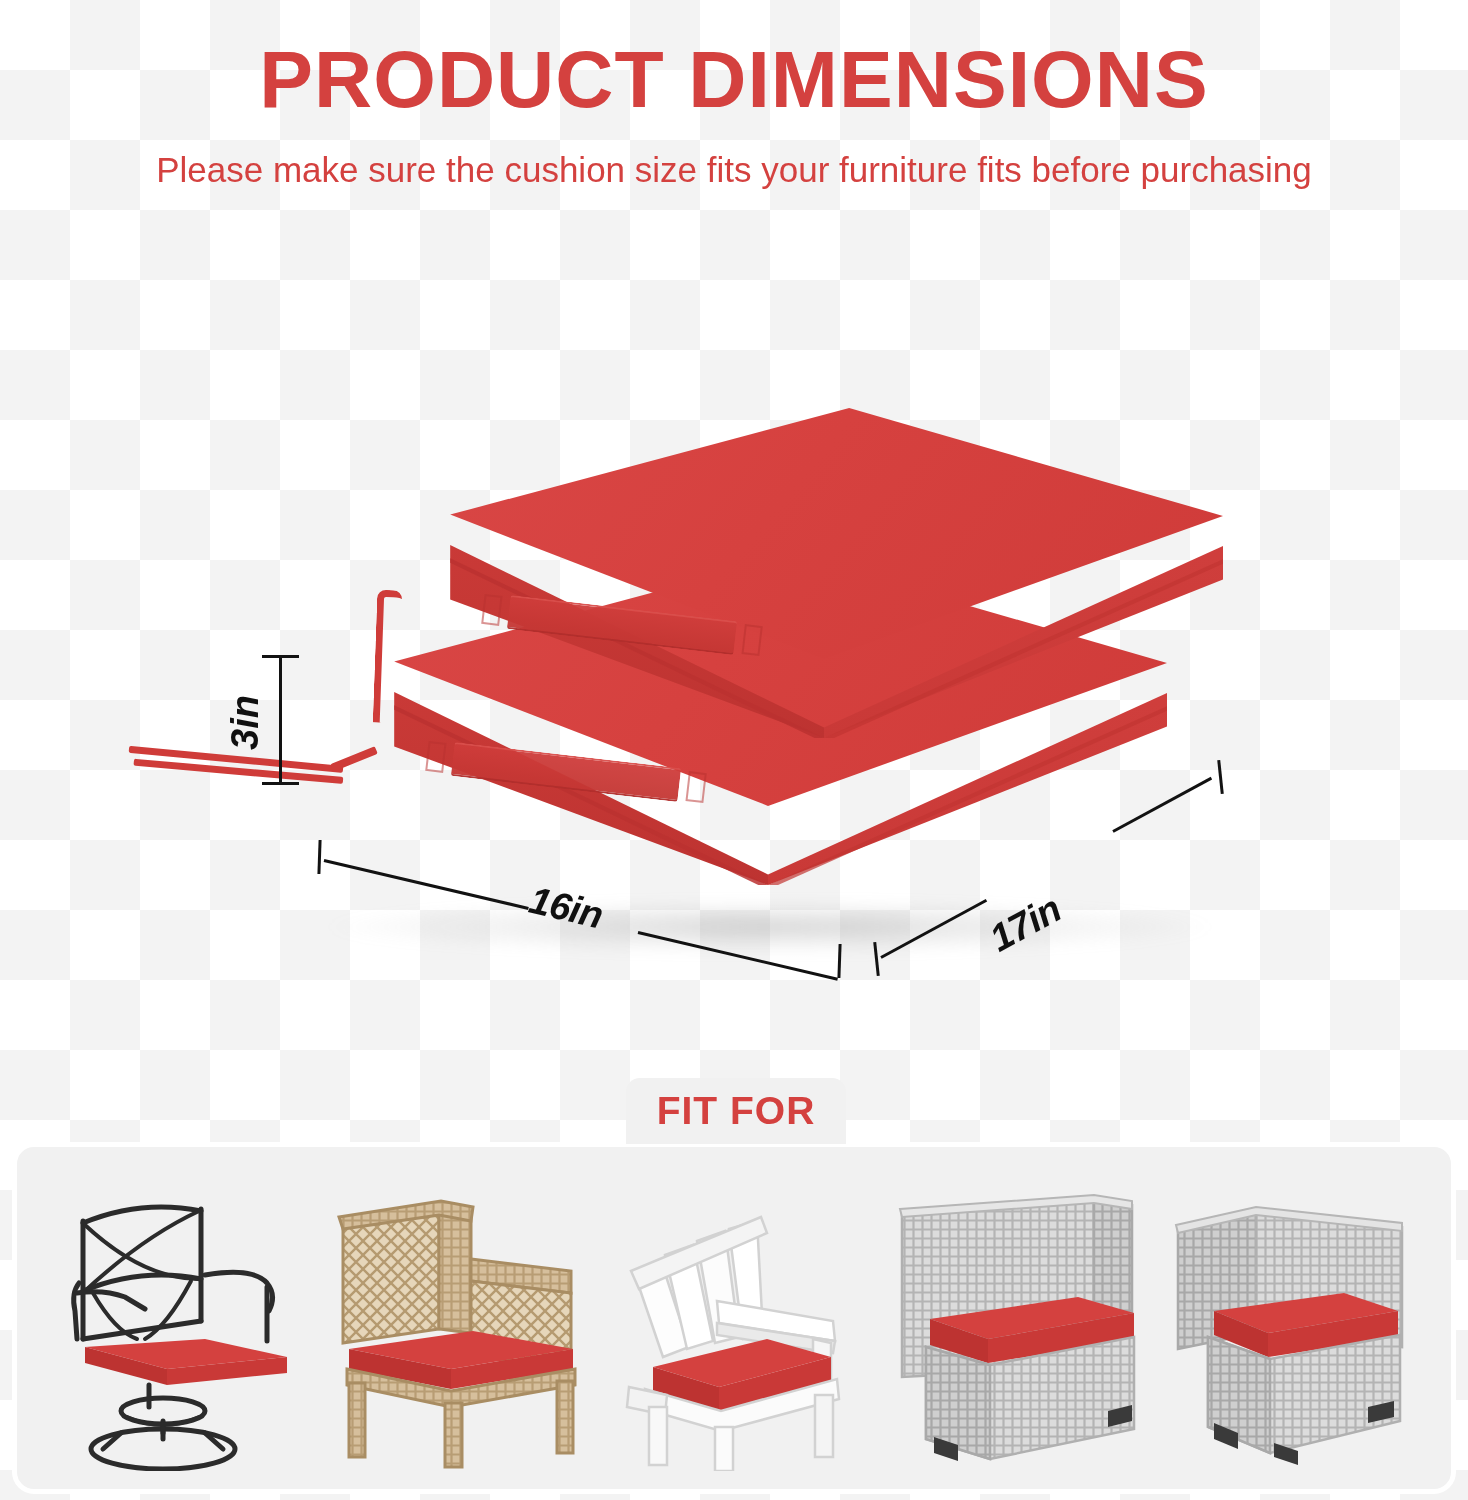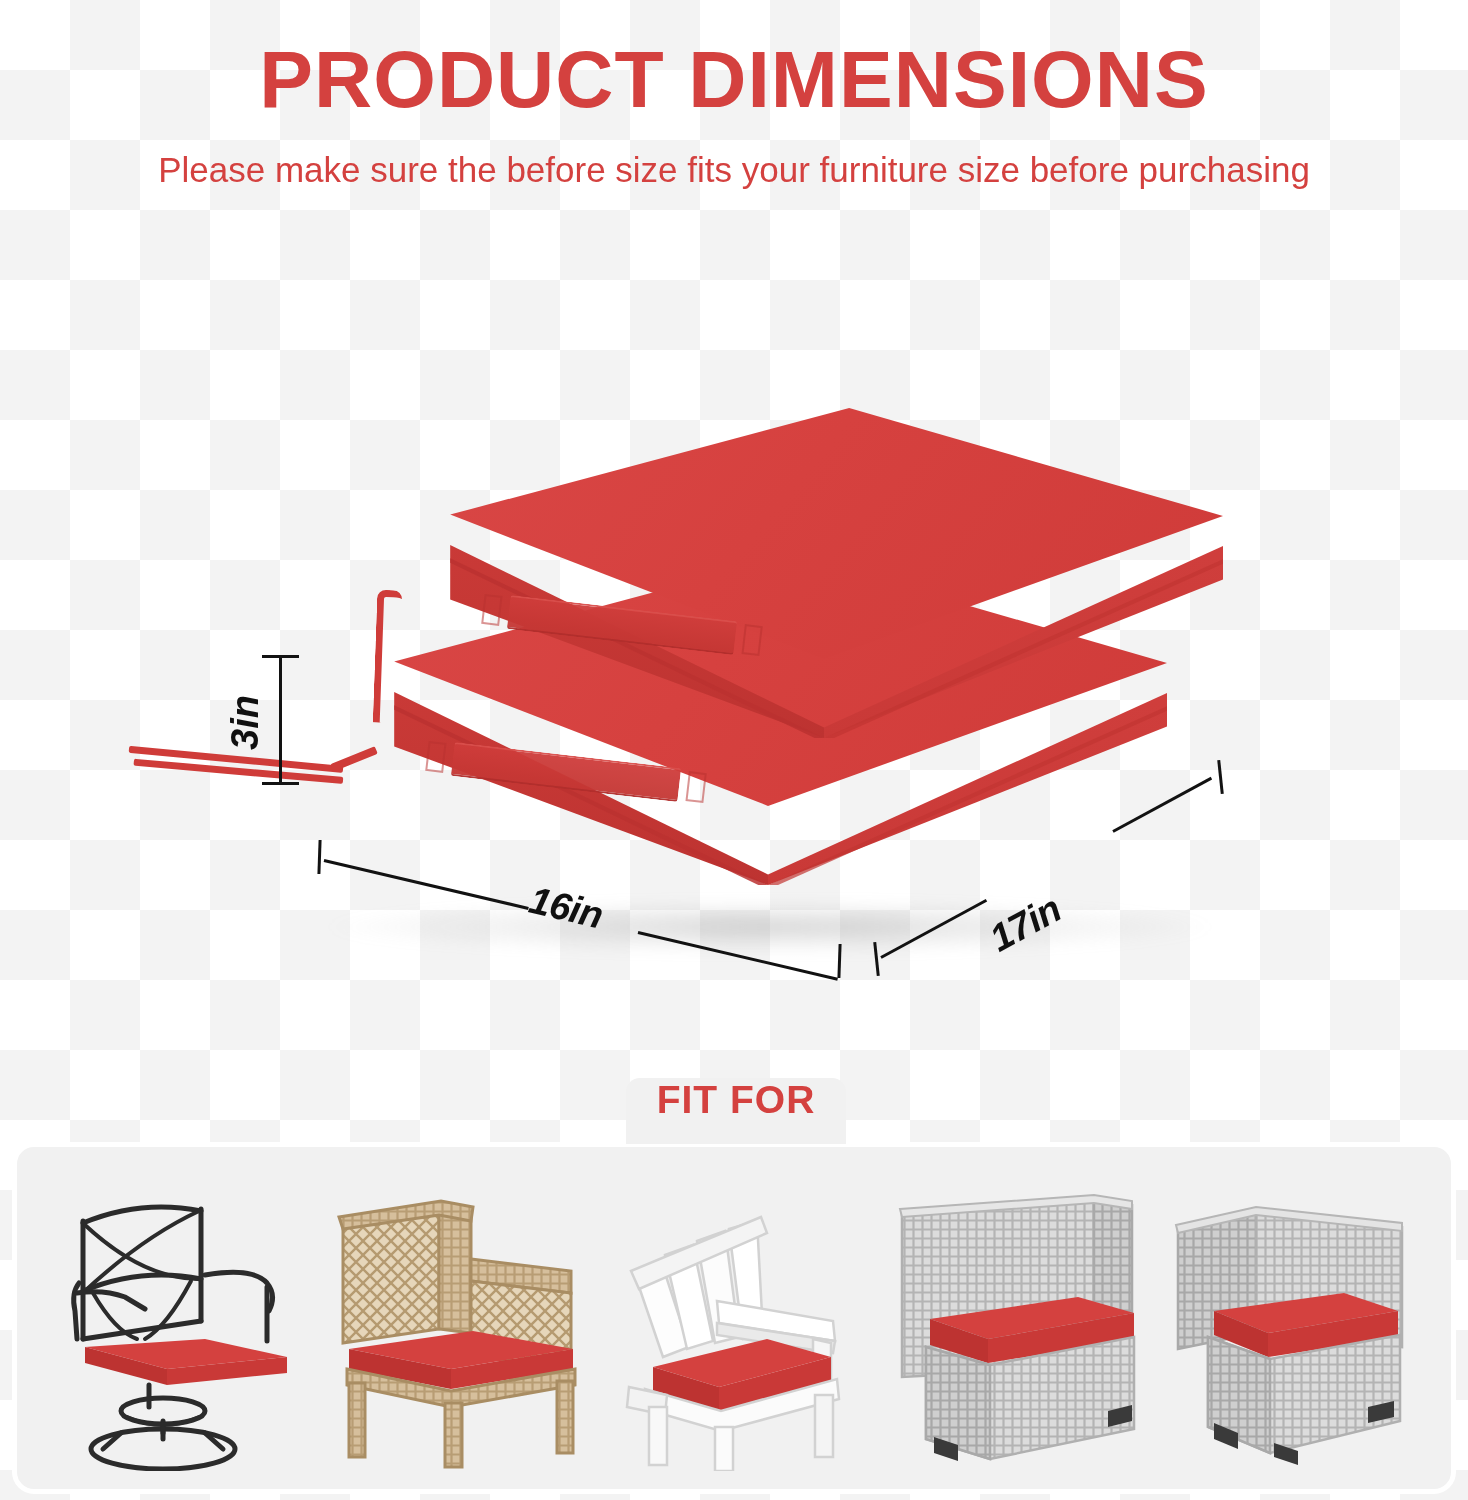--- a/index.html
+++ b/index.html
@@ -222,21 +222,21 @@
   
   .fitfor-tab {
     position: absolute;
     left: 626px;
     top: 1078px;
     width: 220px;
     height: 66px;
     background: #f1f1f1;
     border-radius: 14px 14px 0 0;
     display: flex;
-    align-items: flex-start;
+    align-items: center;
     justify-content: center;
     z-index: 3;
   }
   .fitfor-tab span {
     font-size: 39px;
     font-weight: bold;
     color: #d4413f;
     letter-spacing: 1px;
   }
 
@@ -271,21 +271,21 @@
   
   .furn-svg { display: block; width: 100%; height: 100%; }
 </style>
 </head>
 <body>
 
 <div id="root">
 
   <div class="header">
     <div class="title">PRODUCT DIMENSIONS</div>
-    <div class="subtitle">Please make sure the before size fits your furniture size before purchasing</div>
+    <div class="subtitle">Please make sure the cushion size fits your furniture fits before purchasing</div>
   </div>
 
   <div class="stage">
 
     <div class="stack-shadow"></div>
 
     <div class="tie tie-1"></div>
     <div class="tie tie-2"></div>
     <div class="tie-loop"></div>
     <div class="tie-tail"></div>

